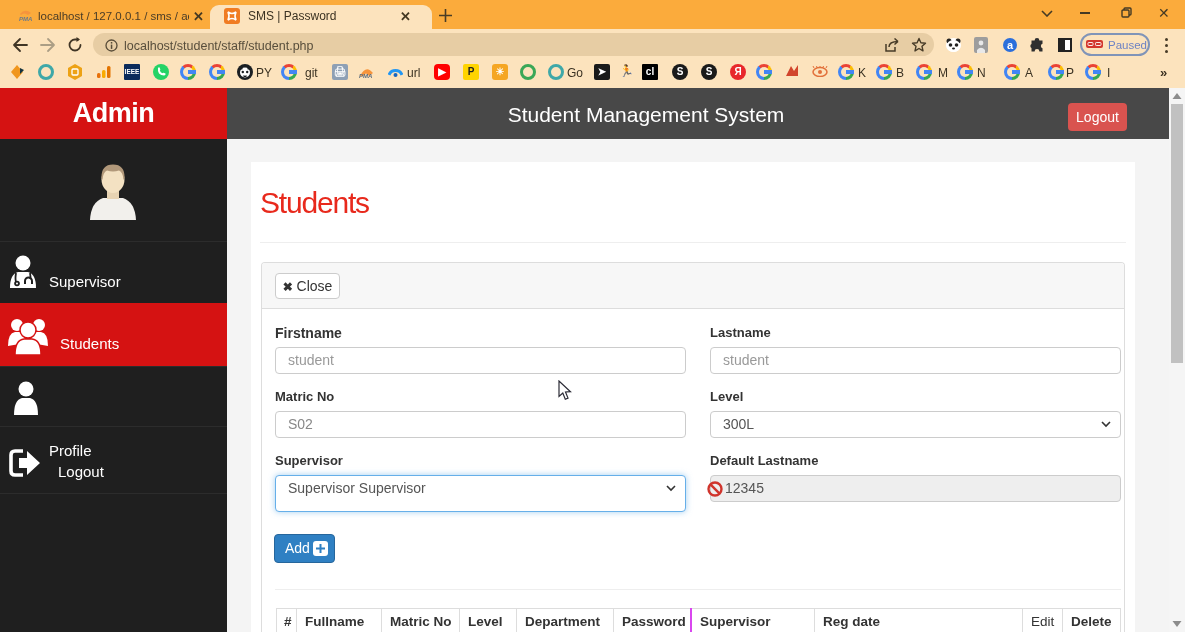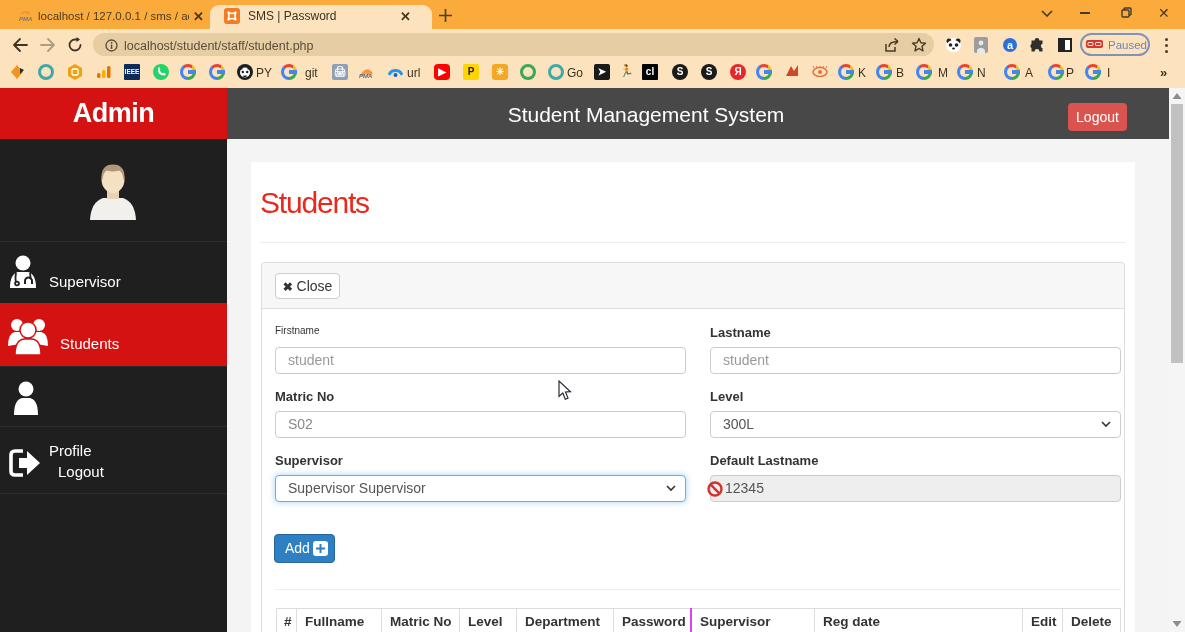--- a/index.html
+++ b/index.html
@@ -331,38 +331,38 @@
 <div class="abs" style="left:1068px;top:103px;width:59px;height:28px;background:#d9534f;border-radius:4px;color:#fff;font-size:14px;text-align:center;line-height:28px;">Logout</div>
 
 <div class="abs" style="left:260px;top:186px;font-size:30px;letter-spacing:-1.2px;color:#e8291c;">Students</div>
 <div class="abs" style="left:260px;top:242px;width:866px;height:1px;background:#eeeeee;"></div>
 
 <div class="abs" style="left:261px;top:262px;width:864px;height:370px;border:1px solid #ddd;border-radius:4px 4px 0 0;border-bottom:none;"></div>
 <div class="abs" style="left:262px;top:263px;width:862px;height:46px;background:#f7f7f7;border-bottom:1px solid #ddd;border-radius:3px 3px 0 0;"></div>
 
 <div class="abs" style="left:275px;top:273px;width:65px;height:26px;background:#fff;border:1px solid #ccc;border-radius:4px;font-size:13px;color:#333;text-align:center;line-height:24px;"><b style="font-size:12px;">✖</b><span style="font-size:14px;margin-top:38px;"> Close</span></div>
 
-<div class="abs" style="left:275px;top:325px;font-size:10px;font-weight:normal;color:#333;">Firstname</div>
+<div class="abs" style="left:275px;top:325px;font-size:14px;font-weight:bold;color:#333;">Firstname</div>
 <div class="abs" style="left:710px;top:325px;font-size:13px;font-weight:bold;color:#333;">Lastname</div>
 <div class="abs" style="left:275px;top:347px;width:411px;height:27px;border:1px solid #ccc;border-radius:4px;background:#fff;font-size:14px;color:#999;line-height:25px;padding-left:12px;">student</div>
 <div class="abs" style="left:710px;top:347px;width:411px;height:27px;border:1px solid #ccc;border-radius:4px;background:#fff;font-size:14px;color:#999;line-height:25px;padding-left:12px;">student</div>
 
 <div class="abs" style="left:275px;top:389px;font-size:13px;font-weight:bold;color:#333;">Matric No</div>
 <div class="abs" style="left:710px;top:389px;font-size:13px;font-weight:bold;color:#333;">Level</div>
 <div class="abs" style="left:275px;top:411px;width:411px;height:27px;border:1px solid #ccc;border-radius:4px;background:#fff;font-size:14px;color:#888;line-height:25px;padding-left:12px;">S02</div>
 <div class="abs" style="left:710px;top:411px;width:411px;height:27px;border:1px solid #ccc;border-radius:4px;background:#fff;font-size:14px;color:#555;line-height:25px;padding-left:12px;">300L</div>
 <div class="abs" style="left:1100px;top:417px;">
     <svg width="12" height="14" viewBox="0 0 12 14">
       <path d="M2 5 L6 9 L10 5" stroke="#333" stroke-width="1.6" fill="none"></path>
     </svg>
   </div>
 
 <div class="abs" style="left:275px;top:453px;font-size:13px;font-weight:bold;color:#333;">Supervisor</div>
 <div class="abs" style="left:710px;top:453px;font-size:13px;font-weight:bold;color:#333;">Default Lastname</div>
-<div class="abs" style="left:275px;top:475px;width:411px;height:27px;border:1px solid #66afe9;border-radius:4px;background:#fff;font-size:14px;color:#555;line-height:25px;padding-left:12px;box-shadow:0 0 6px rgba(102,175,233,.6);">Supervisor Supervisor</div>
+<div class="abs" style="left:275px;top:475px;width:411px;height:37px;border:1px solid #66afe9;border-radius:4px;background:#fff;font-size:14px;color:#555;line-height:25px;padding-left:12px;box-shadow:0 0 6px rgba(102,175,233,.6);">Supervisor Supervisor</div>
 <div class="abs" style="left:665px;top:481px;">
     <svg width="12" height="14" viewBox="0 0 12 14">
       <path d="M2 5 L6 9 L10 5" stroke="#333" stroke-width="1.6" fill="none"></path>
     </svg>
   </div>
 <div class="abs" style="left:710px;top:475px;width:411px;height:27px;border:1px solid #ccc;border-radius:4px;background:#eee;font-size:14px;color:#555;line-height:25px;padding-left:14px;">12345</div>
 
 <div class="abs" style="left:707px;top:481px;">
   <svg width="16" height="16" viewBox="0 0 16 16">
       <circle cx="8" cy="8" r="6.5" stroke="#d0342c" stroke-width="2.4" fill="none"></circle>
@@ -382,21 +382,21 @@
 <div class="abs" style="left:275px;top:589px;width:846px;height:1px;background:#eeeeee;"></div>
 <div class="abs" style="left:276px;top:608px;width:845px;height:24px;border-top:1px solid #ddd;border-left:1px solid #ddd;"></div>
 <div class="abs" style="left:276px;top:608px;width:21px;height:24px;border-right:1px solid #ddd;font-size:13.5px;font-weight:bold;color:#333;padding:6px 0 0 8px;">#</div>
 <div class="abs" style="left:297px;top:608px;width:85px;height:34px;border-right:1px solid #ddd;font-size:13.5px;font-weight:bold;color:#333;padding:6px 0 0 8px;">Fullname</div>
 <div class="abs" style="left:382px;top:608px;width:78px;height:24px;border-right:1px solid #ddd;font-size:13.5px;font-weight:bold;color:#333;padding:6px 0 0 8px;">Matric No</div>
 <div class="abs" style="left:460px;top:608px;width:57px;height:24px;border-right:1px solid #ddd;font-size:13.5px;font-weight:bold;color:#333;padding:6px 0 0 8px;">Level</div>
 <div class="abs" style="left:517px;top:608px;width:97px;height:24px;border-right:1px solid #ddd;font-size:13.5px;font-weight:bold;color:#333;padding:6px 0 0 8px;">Department</div>
 <div class="abs" style="left:614px;top:608px;width:78px;height:24px;border-right:2px solid #d946ef;font-size:13.5px;font-weight:bold;color:#333;padding:6px 0 0 8px;">Password</div>
 <div class="abs" style="left:692px;top:608px;width:123px;height:24px;border-right:1px solid #ddd;font-size:13.5px;font-weight:bold;color:#333;padding:6px 0 0 8px;">Supervisor</div>
 <div class="abs" style="left:815px;top:608px;width:208px;height:24px;border-right:1px solid #ddd;font-size:13.5px;font-weight:bold;color:#333;padding:6px 0 0 8px;">Reg date</div>
-<div class="abs" style="left:1023px;top:608px;width:40px;height:24px;border-right:1px solid #ddd;font-size:13.5px;font-weight:bold;color:#333;padding:6px 0 0 8px;">Edit</div>
+<div class="abs" style="left:1023px;top:608px;width:40px;height:24px;border-right:1px solid #ddd;font-size:13.5px;font-weight:normal;color:#333;padding:6px 0 0 8px;">Edit</div>
 <div class="abs" style="left:1063px;top:608px;width:58px;height:24px;border-right:1px solid #ddd;font-size:13.5px;font-weight:bold;color:#333;padding:6px 0 0 8px;">Delete</div>
 
 <div class="abs" style="left:558px;top:380px;z-index:50;">
   <svg width="17" height="21" viewBox="0 0 17 21">
       <path d="M1 1 L1 16.5 L4.8 13 L7.3 19.2 L10 18.1 L7.5 12 L12.5 11.7 Z" fill="#fff" stroke="#2a2a35" stroke-width="1.2"></path>
     </svg>
 </div>
 
 <div class="abs" style="left:1169px;top:88px;width:16px;height:544px;background:#f5f5f5;"></div>
 <div class="abs" style="left:1172px;top:92px;">

